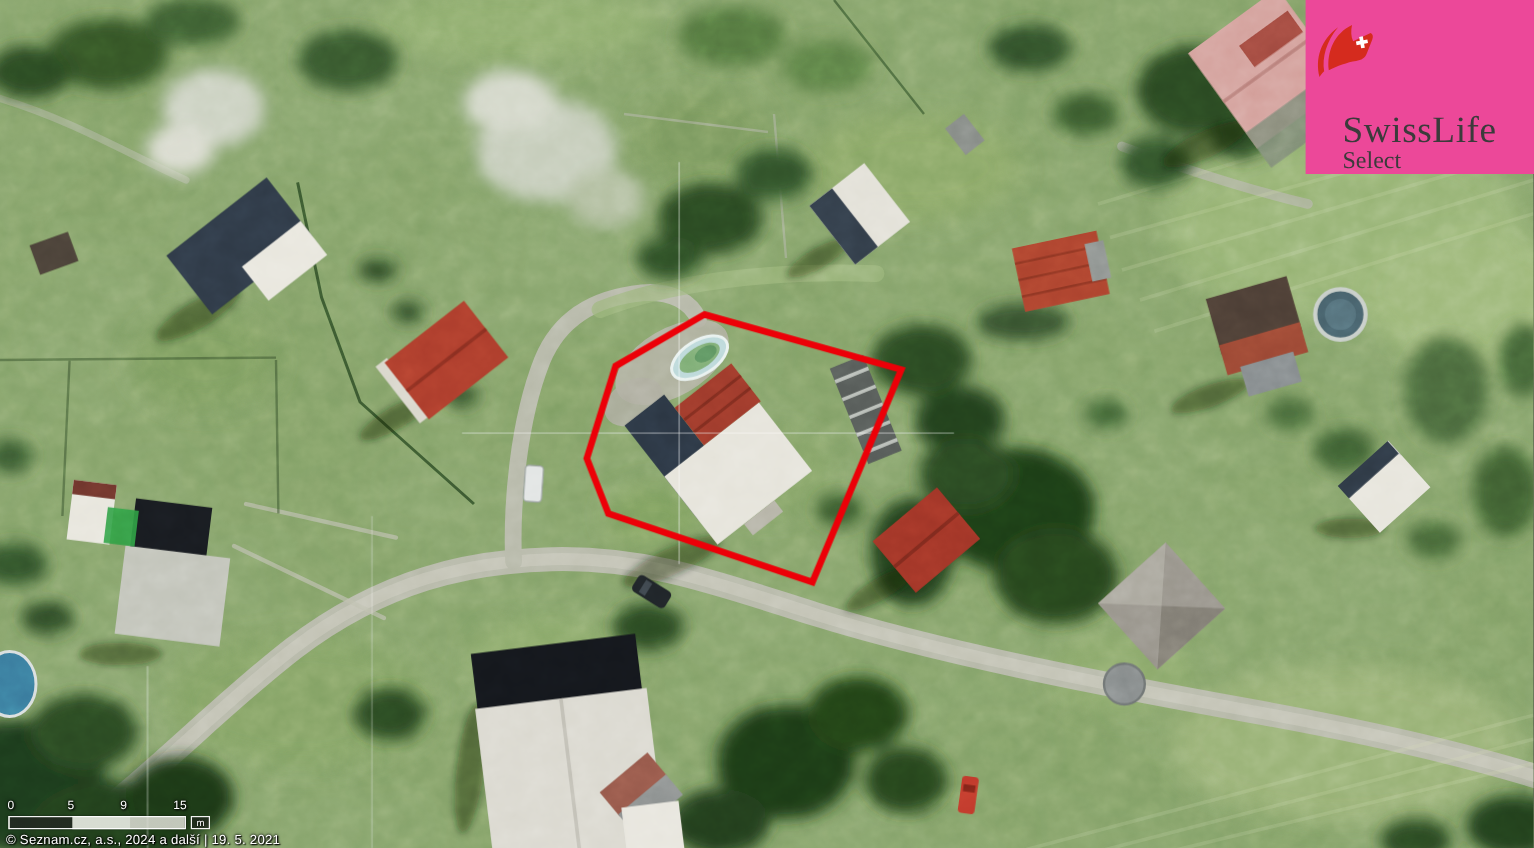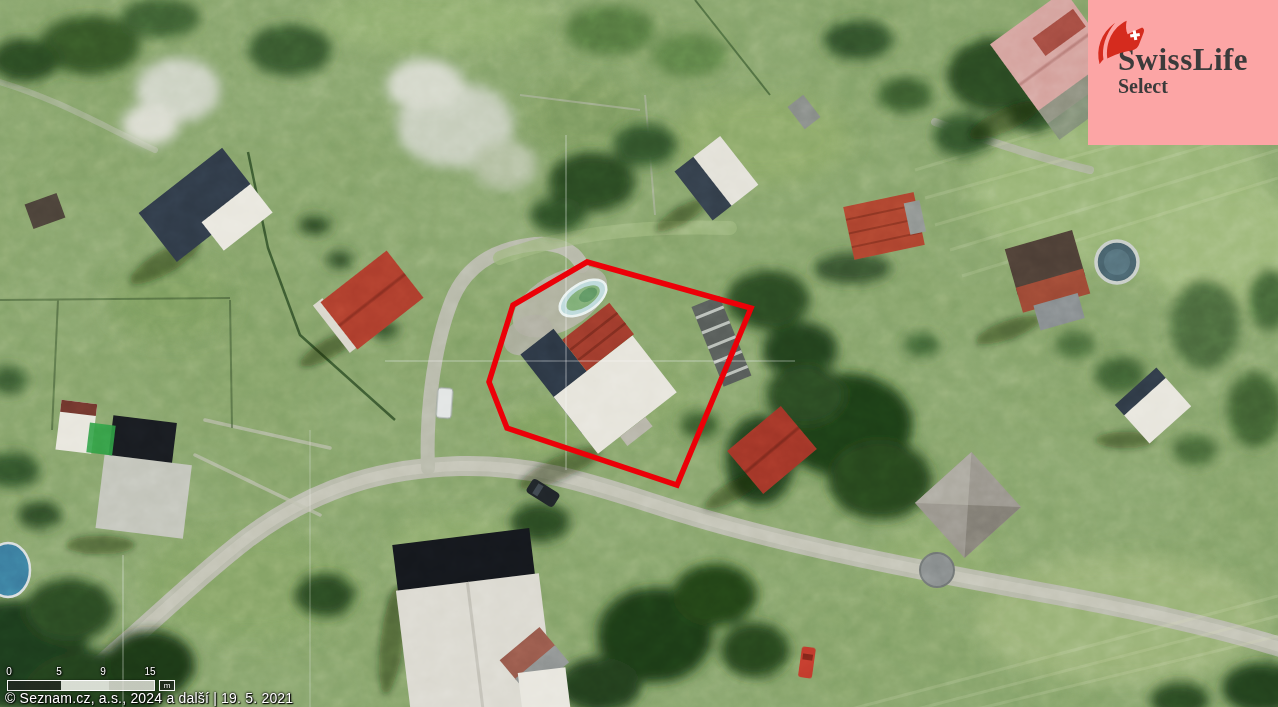--- a/index.html
+++ b/index.html
@@ -1,42 +1,42 @@
 <!DOCTYPE html>
 <html><head>
 <meta charset="utf-8">
 <style>
   html,body{margin:0;padding:0;background:#222;}
   .stage{position:relative;width:1278px;height:707px;overflow:hidden;
          font-family:"Liberation Sans",sans-serif;background:#7e9c63;}
   .stage svg{position:absolute;left:0;top:0;display:block;}
 
   
-  .logo-box{position:absolute;right:0;top:0;width:190px;height:145px;background:#fca5a5;
-            display:flex;flex-direction:column;align-items:center;justify-content:center;font-weight:bold;}
+  .logo-box{position:absolute;right:0;top:0;width:190px;height:145px;background:#ec4899;
+            display:flex;flex-direction:column;align-items:center;justify-content:flex-end;}
   .logo-flag{margin-top:14px;width:58px;height:58px;}
   .logo-text{display:inline-block;text-align:left;margin-top:-4px;}
   .logo-brand{font-family:"Liberation Serif",serif;font-size:31px;line-height:30px;
               color:#3b3b3b;letter-spacing:.5px;}
   .logo-sub{font-family:"Liberation Serif",serif;font-size:20px;line-height:22px;color:#3b3b3b;}
 
   
   .scalebar{position:absolute;left:6px;bottom:13px;width:175px;height:28px;font-size:10px;color:#fff;}
   .scalebar .lbl{position:absolute;top:0;transform:translateX(-50%);
                  text-shadow:0 0 2px #000,0 0 3px #000,1px 1px 2px #000;}
   .scalebar .bar{position:absolute;left:1px;top:14px;width:146px;height:9px;
                  border:1px solid rgba(255,255,255,.95);box-shadow:0 0 2px rgba(0,0,0,.55);
                  background:linear-gradient(to right,
                    rgba(35,35,35,.72) 0 36%,
                    rgba(247,247,242,.85) 36% 69%,
                    rgba(224,224,216,.85) 69% 100%);}
   .scalebar .unit{position:absolute;left:153px;top:14px;width:14px;height:9px;border:1px solid rgba(255,255,255,.95);
                   background:rgba(35,35,35,.55);font-size:8px;line-height:9px;text-align:center;
                   text-shadow:0 0 2px #000;}
-  .attribution{position:absolute;left:5px;bottom:1px;font-size:14px;color:#fff;letter-spacing:.2px;
+  .attribution{position:absolute;left:5px;bottom:1px;font-size:11px;color:#fff;letter-spacing:.2px;
                text-shadow:0 0 2px #000,0 0 3px #000,1px 1px 1px #000;margin-top:40px;}
 </style>
 </head>
 <body>
 
 <div class="stage">
 
   <svg width="1278" height="707" viewBox="0 0 1278 707">
     <defs>
       <filter id="b6">

